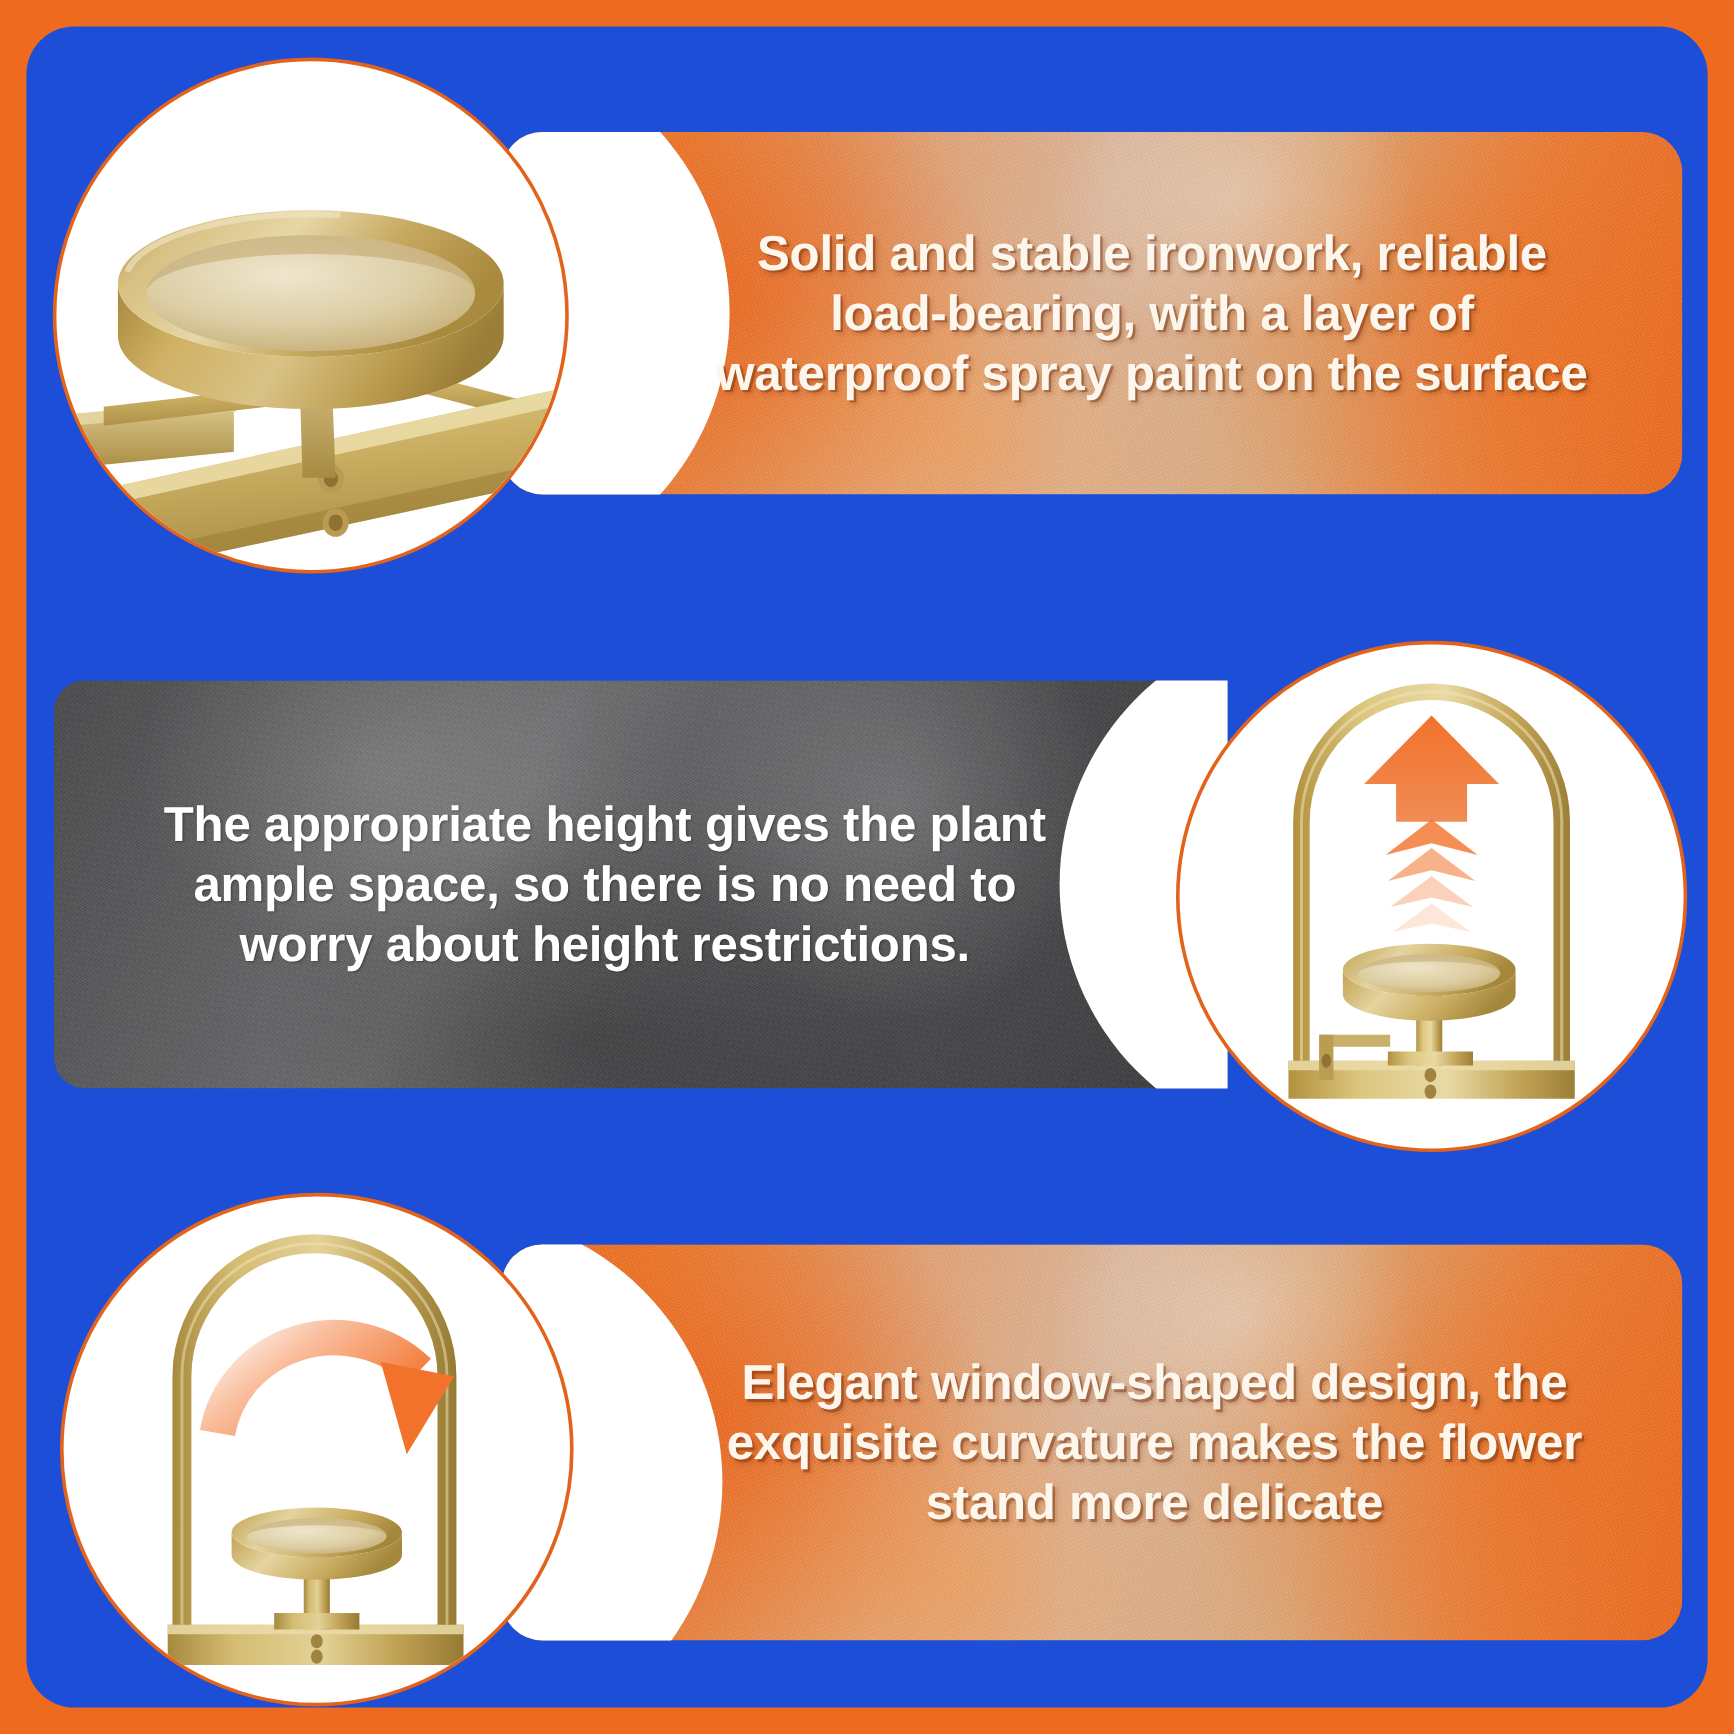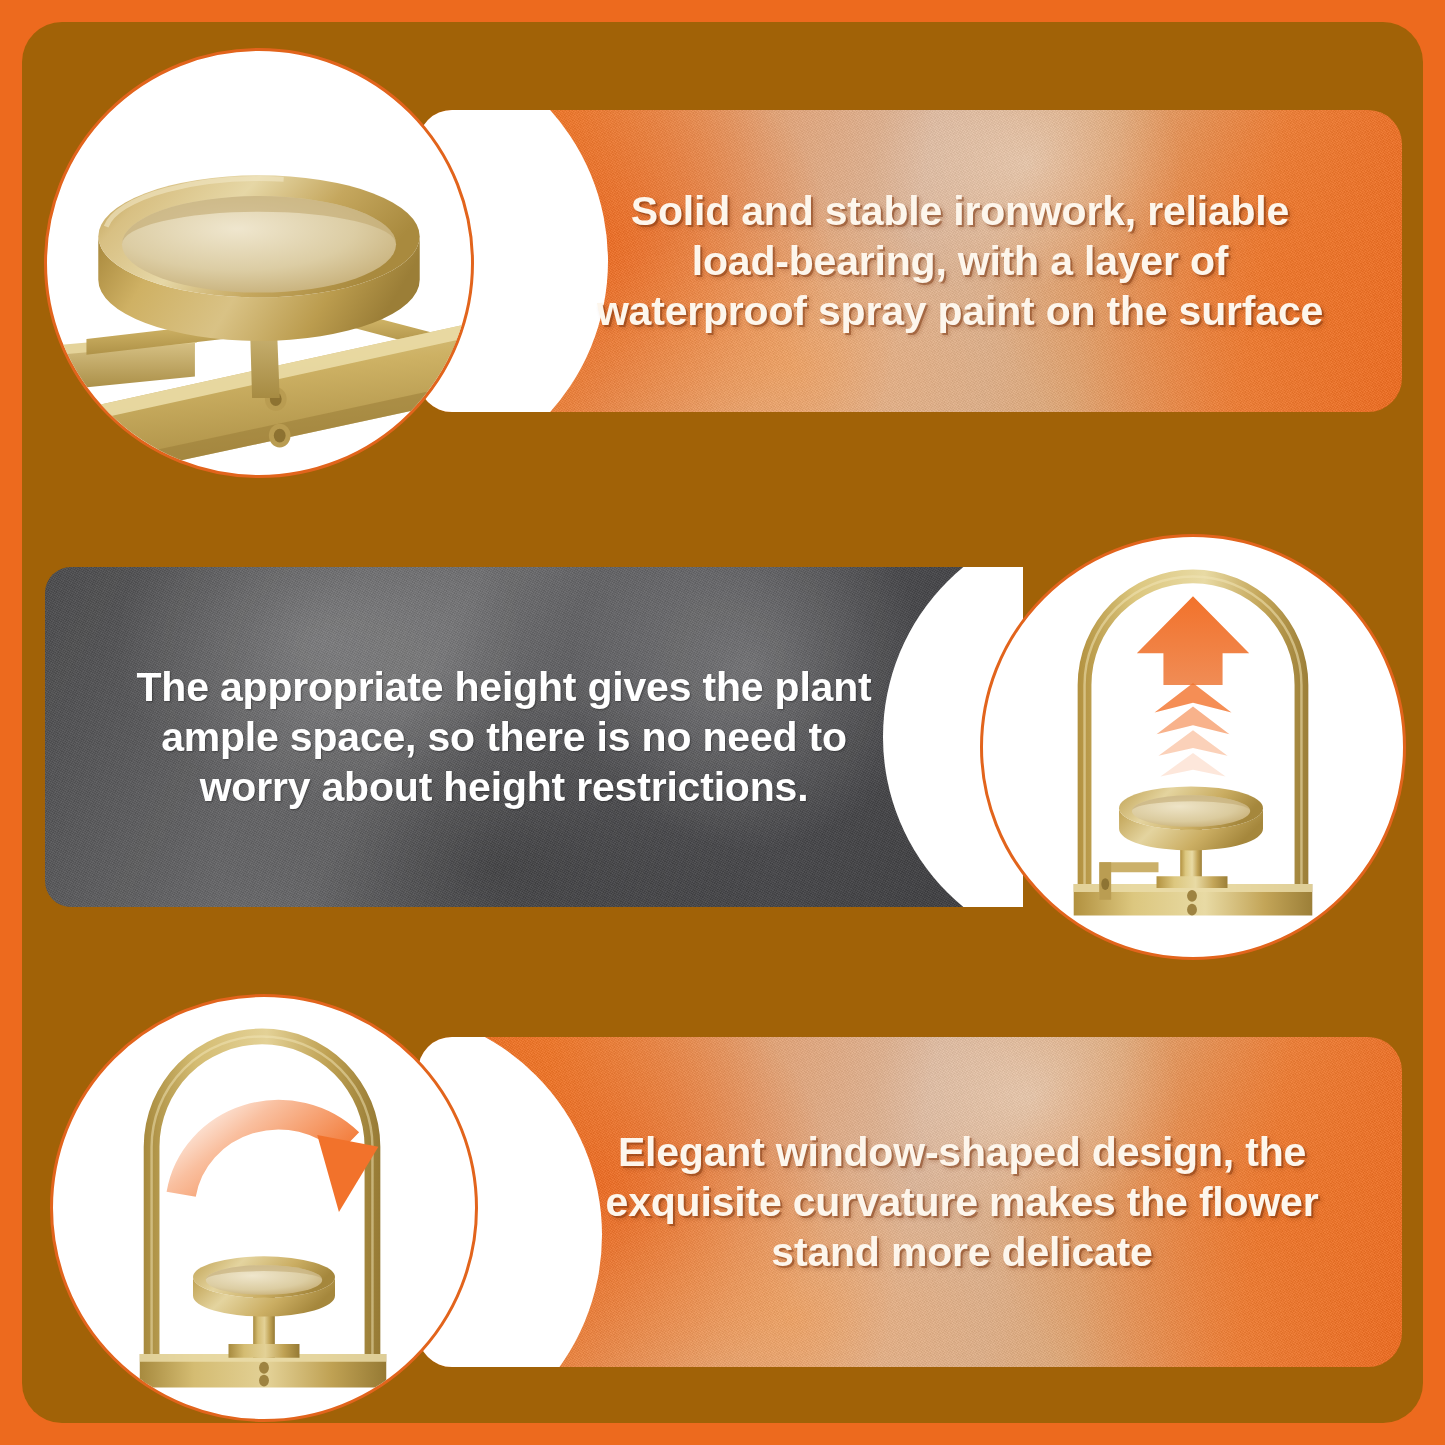--- a/index.html
+++ b/index.html
@@ -14,21 +14,21 @@
   #infographic{
     position:relative;
     width:1445px;height:1445px;
     background:#ED6A1E;
     overflow:hidden;
   }
   #inner-card{
     position:absolute;
     left:22px;top:22px;
     width:1401px;height:1401px;
-    background:#a16207;
+    background:#1d4ed8;
     border-radius:40px;
     overflow:hidden;
   }
 
   
   .feature{position:absolute;}
 
   
   .banner{
     position:absolute;

